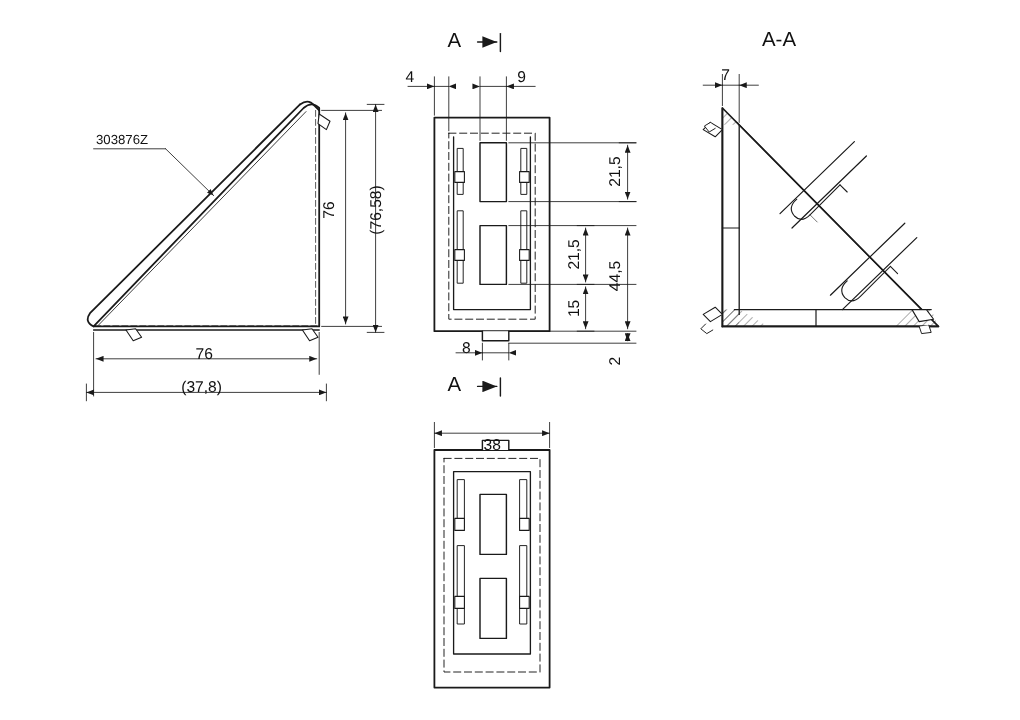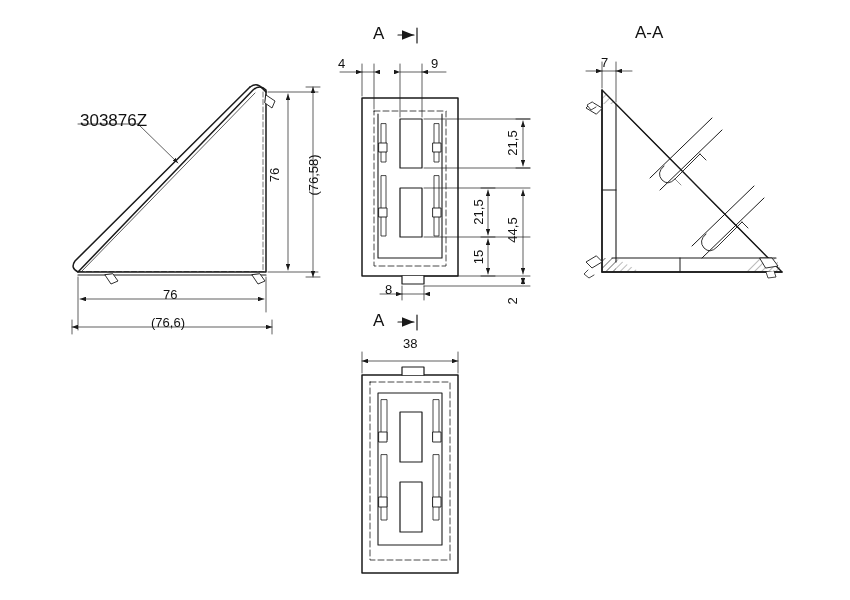--- a/index.html
+++ b/index.html
@@ -10,21 +10,21 @@
   .lbl {
     position:absolute;
     font-family:"Liberation Sans", sans-serif;
     color:#111;
     white-space:nowrap;
     line-height:1;
     user-select:none;
   }
   .dim      { font-size:13px; }
   .title    { font-size:17px; }
-  .partno   { font-size:17px; }
+  .partno   { font-size:11px; }
   .vert     { transform-origin:center center; }
 </style>
 </head>
 <body>
 
 <div id="sheet">
 
   <svg class="drawing" viewBox="0 0 850 600">
     <defs>
       <marker id="arrIn" markerWidth="9" markerHeight="7" refX="9" refY="3.5" orient="auto">
@@ -252,21 +252,21 @@
         <line x1="458" y1="373" x2="458" y2="352"></line>
         <line x1="362" y1="361" x2="458" y2="361" marker-start="url(#arrInR)" marker-end="url(#arrIn)"></line>
       </g>
 
     </g>
   </svg>
 
   <div class="lbl partno" style="left:80px; top:112px;">303876Z</div>
 
   <div class="lbl dim" style="left:163px; top:288px;">76</div>
-  <div class="lbl dim" style="left:151px; top:316px;">(76,6)</div>
+  <div class="lbl dim" style="left:151px; top:316px;">(37,8)</div>
 
   <div class="lbl dim vert" style="left:274px; top:175px; transform:translate(-50%,-50%) rotate(-90deg);">76</div>
   <div class="lbl dim vert" style="left:313px; top:175px; transform:translate(-50%,-50%) rotate(-90deg);">(76,58)</div>
 
   <div class="lbl title" style="left:373px; top:25px;">A</div>
   <div class="lbl title" style="left:373px; top:312px;">A</div>
 
   <div class="lbl dim" style="left:338px; top:57px;">4</div>
   <div class="lbl dim" style="left:431px; top:57px;">9</div>
 
@@ -274,15 +274,15 @@
   <div class="lbl dim vert" style="left:478px; top:212px; transform:translate(-50%,-50%) rotate(-90deg);">21,5</div>
   <div class="lbl dim vert" style="left:478px; top:257px; transform:translate(-50%,-50%) rotate(-90deg);">15</div>
   <div class="lbl dim vert" style="left:512px; top:230px; transform:translate(-50%,-50%) rotate(-90deg);">44,5</div>
   <div class="lbl dim vert" style="left:512px; top:301px; transform:translate(-50%,-50%) rotate(-90deg);">2</div>
 
   <div class="lbl dim" style="left:385px; top:283px;">8</div>
 
   <div class="lbl title" style="left:635px; top:24px;">A-A</div>
   <div class="lbl dim" style="left:601px; top:56px;">7</div>
 
-  <div class="lbl dim" style="left:403px; top:337px;">38</div>
+  <div class="lbl dim" style="left:403px; top:364px;">38</div>
 
 </div>
 
 </body></html>

